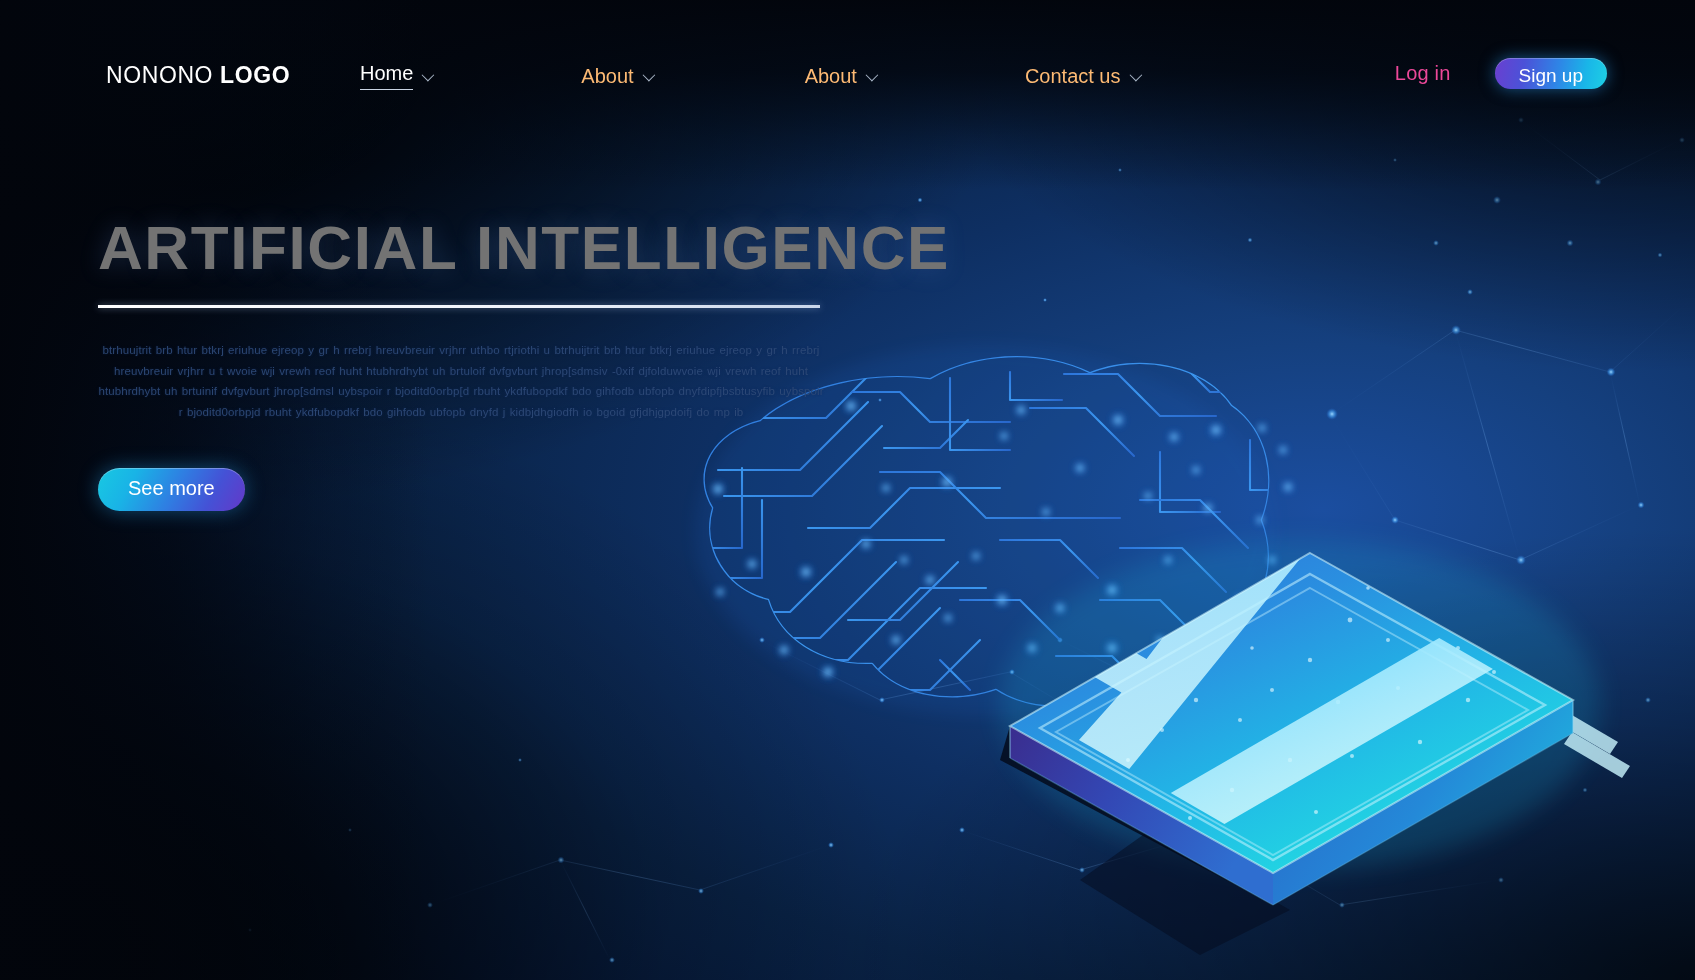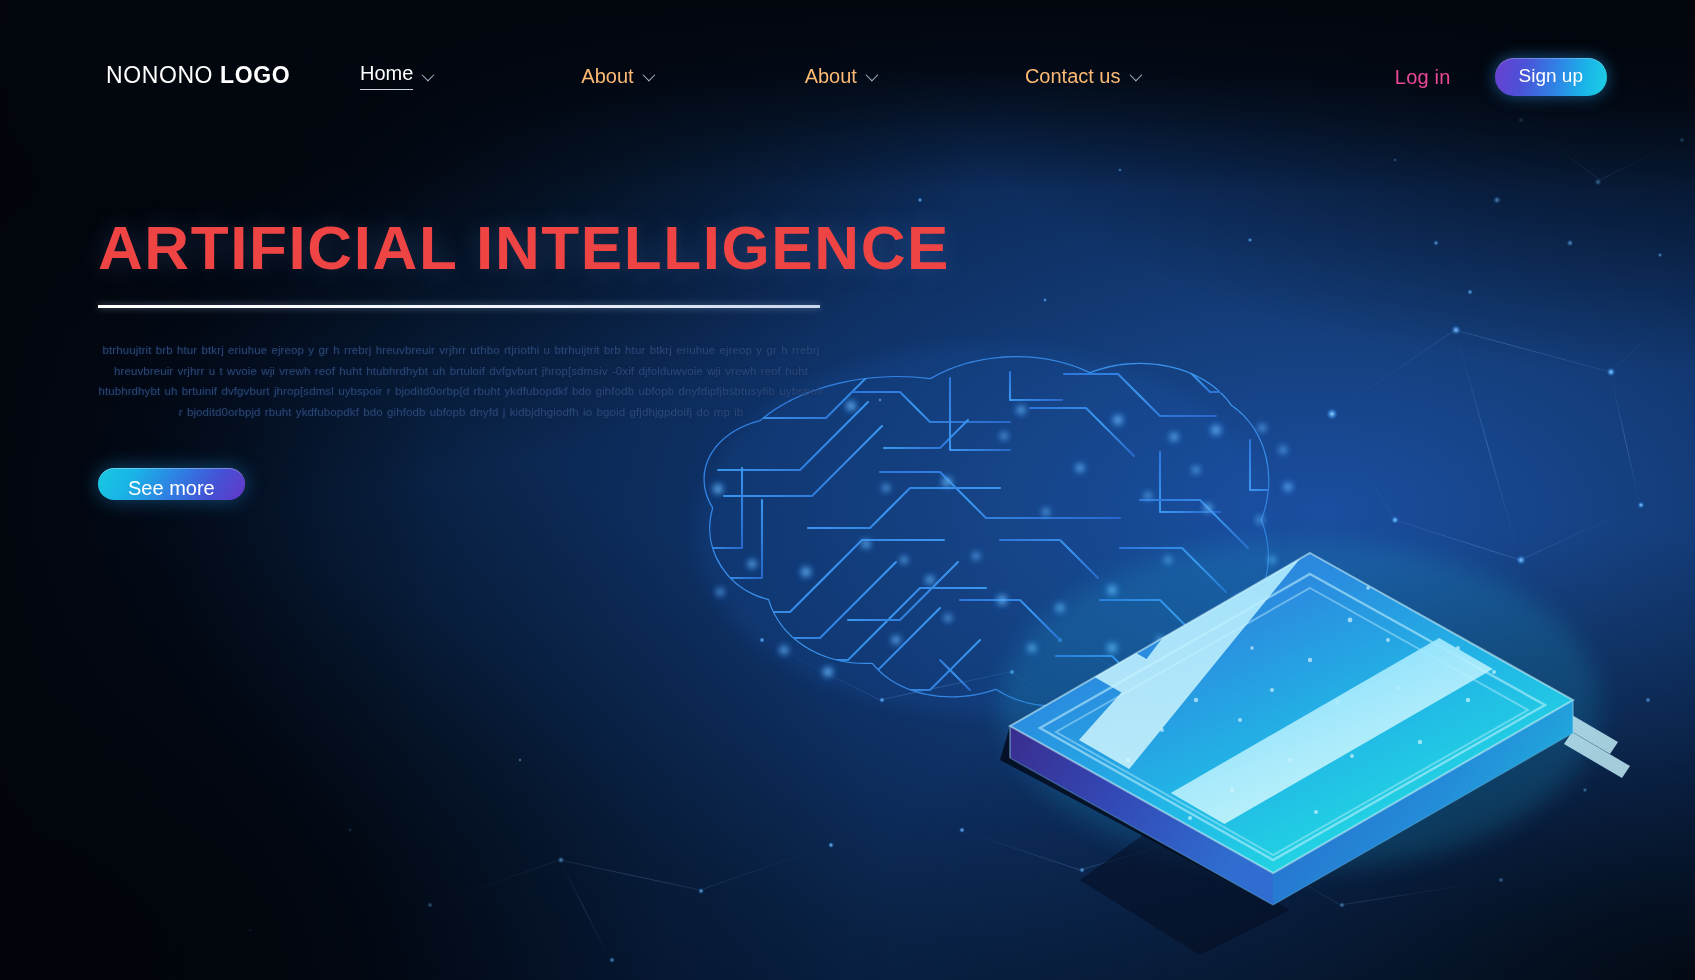--- a/index.html
+++ b/index.html
@@ -66,54 +66,54 @@
     transform:rotate(45deg) translateY(-2px); margin-left:2px; flex:none;
   }
 
   .auth { position:absolute; right:88px; top:58px; display:flex; align-items:center; gap:44px; }
   .login {
     color:#ec4899; font-size:20px; cursor:pointer; white-space:nowrap;
     letter-spacing:0.2px;
   }
   .signup {
     position:relative;
-    padding:7px 24px 9px; border-radius:20px;
+    padding:7px 24px 2px; border-radius:20px;
     color:#ffffff; font-size:19px; white-space:nowrap;
     background:linear-gradient(100deg, #6a3fd0 0%, #4b52d8 26%, #2e86e6 56%, #19b6e8 80%, #1ed0e4 100%);
     box-shadow:0 0 16px rgba(40,150,230,0.55), inset 0 1px 0 rgba(255,255,255,0.25);
     cursor:pointer;
     border:none;
     font-family:"Liberation Sans", sans-serif;
   }
 
   
   .hero { position:absolute; left:98px; top:216px; width:760px; z-index:25; }
   .hero h1 {
     font-size:62px; line-height:1.02; font-weight:700;
-    letter-spacing:1.6px; color:#ef4444; white-space:nowrap;
+    letter-spacing:1.6px; color:#737373; white-space:nowrap;
     text-shadow:0 0 24px rgba(120,170,255,0.22);
     text-align:right;
   }
   .hero-rule {
     margin-top:26px; width:722px; height:3px;
     background:linear-gradient(to right, #ffffff 0%, #eef3fb 62%, #c9d6ea 100%);
     box-shadow:0 0 7px rgba(190,215,255,0.45);
   }
   .hero-body {
     margin-top:32px; width:726px;
     color:#2e4a78; font-size:11.5px; line-height:20.5px;
     letter-spacing:0.1px; word-spacing:1px;
     opacity:0.95;
     text-shadow:0 0 3px rgba(20,45,95,0.6);
     text-align:center;
   }
 
   .seemore {
     position:absolute; left:98px; top:468px; z-index:25;
-    padding:9px 30px 0; border-radius:22px;
+    padding:9px 30px 11px; border-radius:22px;
     color:#ffffff; font-size:20px; white-space:nowrap;
     background:linear-gradient(118deg, #18c9e2 0%, #19b3e6 24%, #2f7ee2 52%, #4452d6 76%, #6438c8 100%);
     box-shadow:0 0 20px rgba(35,150,225,0.45), inset 0 1px 0 rgba(255,255,255,0.3);
     cursor:pointer; border:none;
     font-family:"Liberation Sans", sans-serif;
   }
 
   
   .art { position:absolute; inset:0; z-index:10; pointer-events:none; }
 </style>

